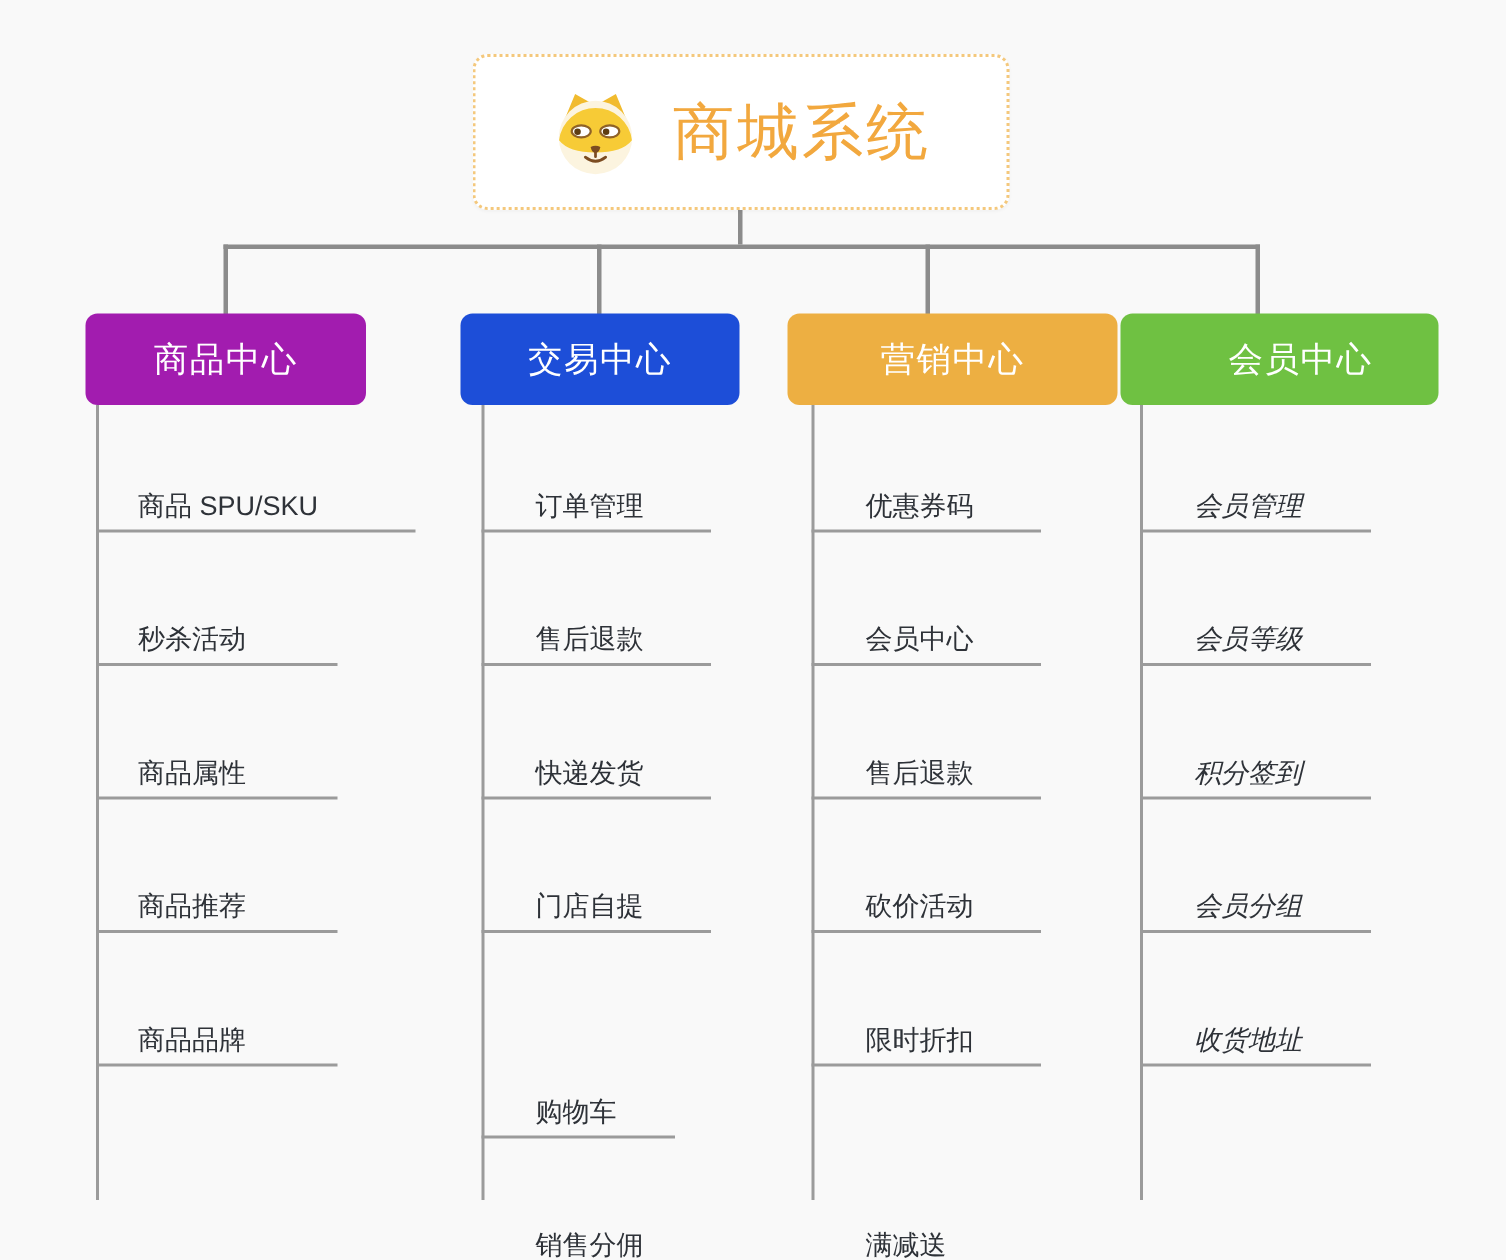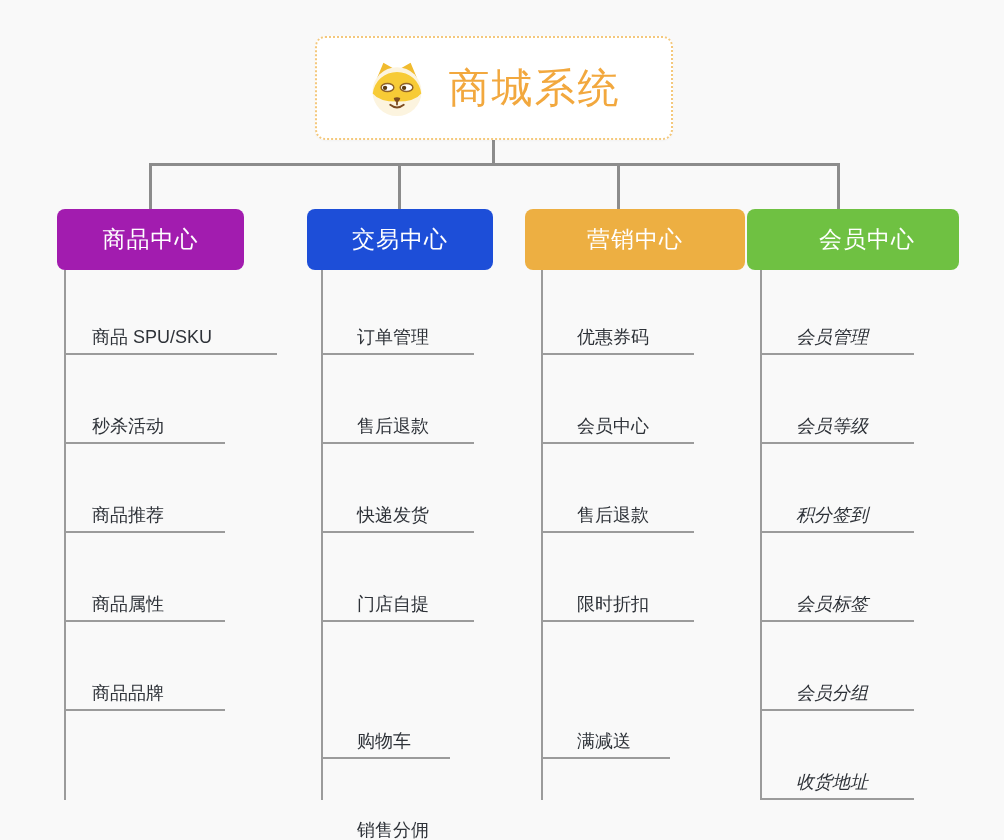--- a/index.html
+++ b/index.html
@@ -106,44 +106,44 @@
   <div class="branch branch4" style="background-color: rgb(111, 193, 66);">会员中心</div>
 
   <div class="trunk trunk1"></div>
   <div class="trunk trunk2"></div>
   <div class="trunk trunk3"></div>
   <div class="trunk trunk4"></div>
 
   <div class="col col1">
     <div class="child wide">商品 SPU/SKU</div>
     <div class="child">秒杀活动</div>
+    <div class="child">商品属性</div>
     <div class="child">商品推荐</div>
-    <div class="child">商品属性</div>
     <div class="child">商品品牌</div>
   </div>
 
   <div class="col col2">
     <div class="child">订单管理</div>
     <div class="child">售后退款</div>
     <div class="child">快递发货</div>
     <div class="child">门店自提</div>
     <div class="child short">购物车</div>
     <div class="child">销售分佣</div>
   </div>
 
   <div class="col col3">
     <div class="child">优惠券码</div>
     <div class="child">会员中心</div>
     <div class="child">售后退款</div>
+    <div class="child">砍价活动</div>
     <div class="child">限时折扣</div>
     <div class="child short">满减送</div>
   </div>
 
   <div class="col col4">
     <div class="child">会员管理</div>
     <div class="child">会员等级</div>
     <div class="child">积分签到</div>
-    <div class="child">会员标签</div>
     <div class="child">会员分组</div>
     <div class="child">收货地址</div>
   </div>
 
 </div>
 
 </body></html>

